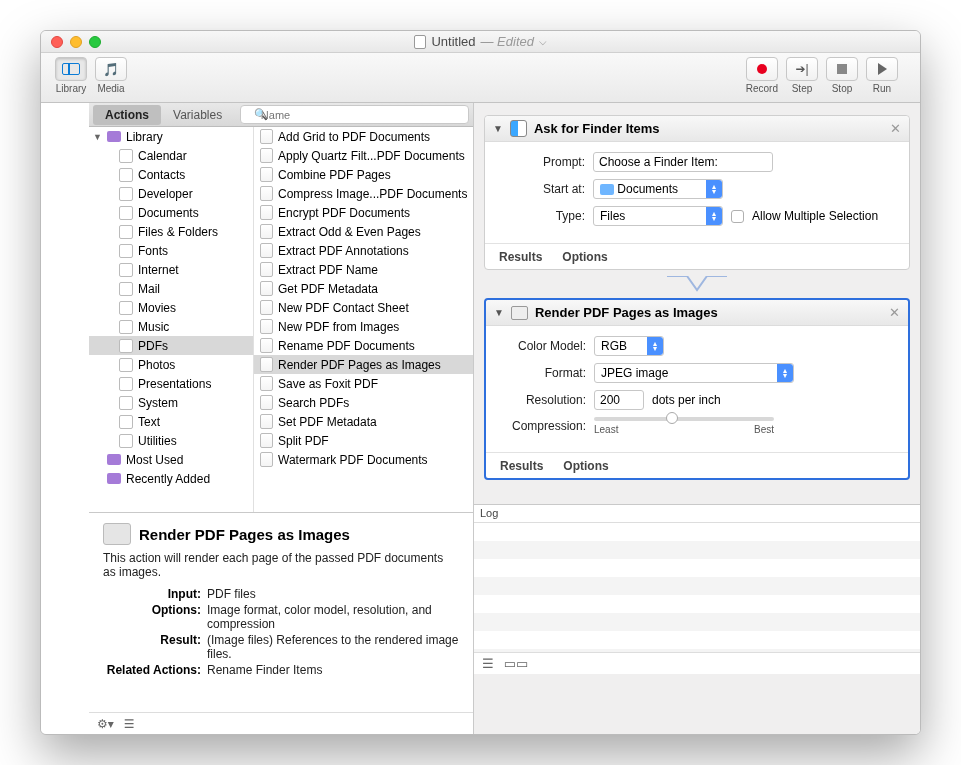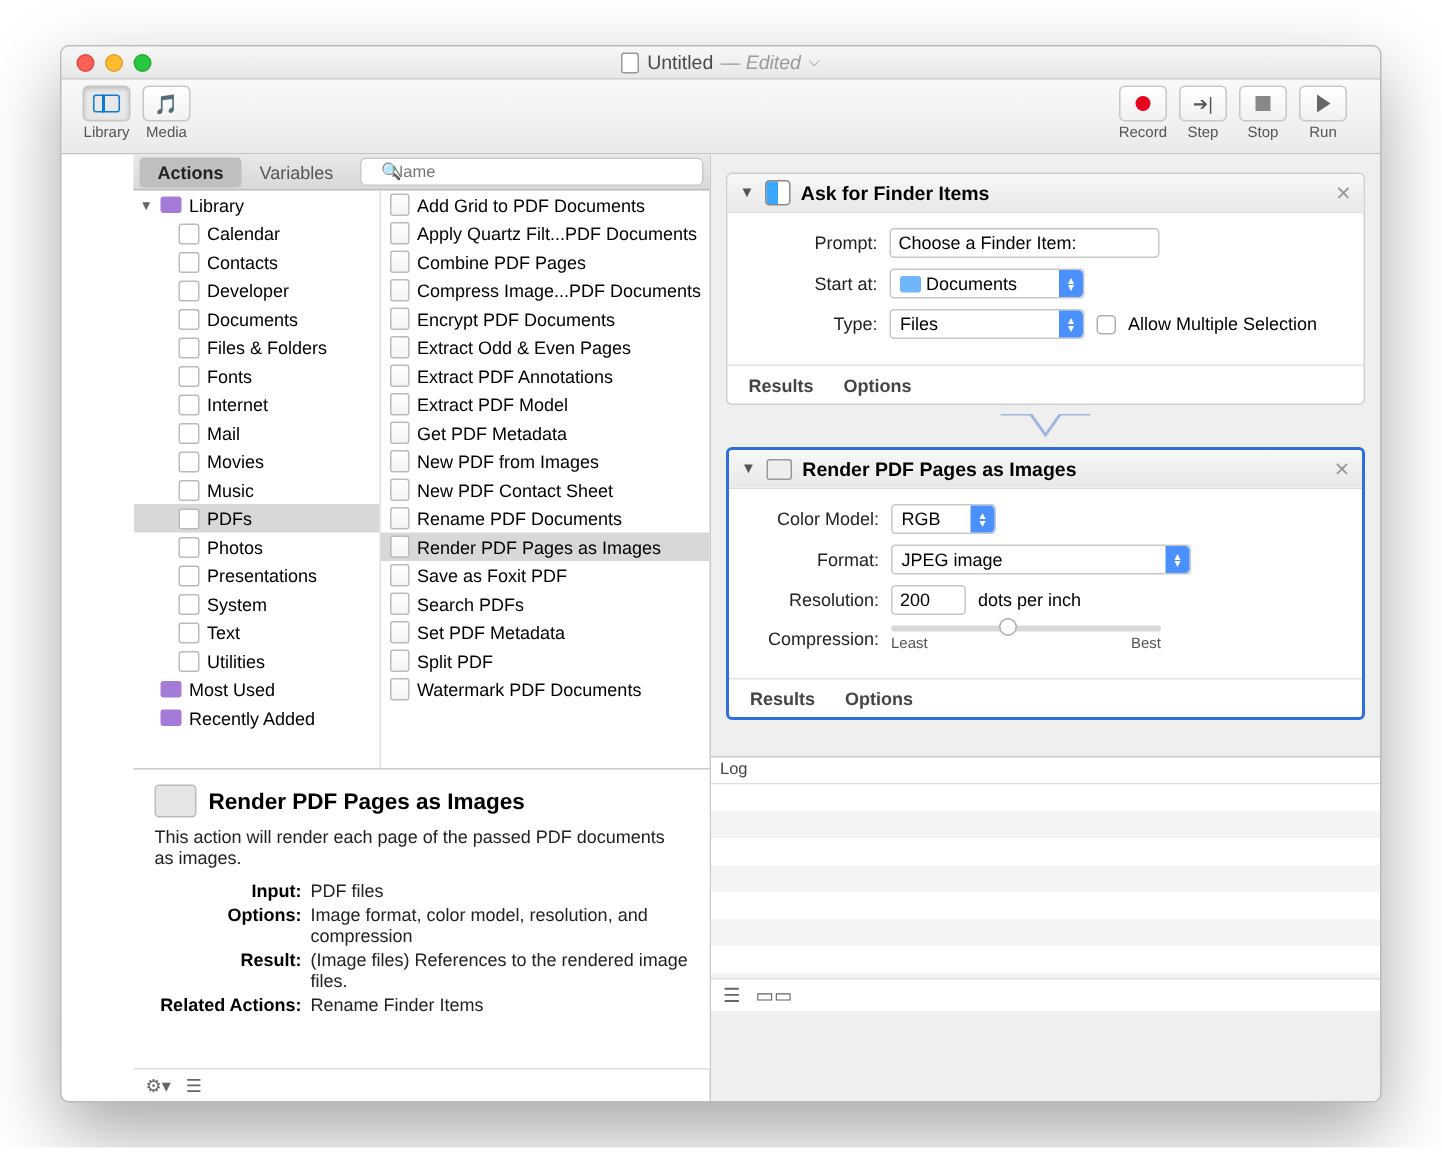--- a/index.html
+++ b/index.html
@@ -360,39 +360,39 @@
             <div class="row">
               <span class="ic">
                 <span class="ic-pdf"></span>
               </span>
               <span class="txt">Extract PDF Annotations</span>
             </div>
             <div class="row">
               <span class="ic">
                 <span class="ic-pdf"></span>
               </span>
-              <span class="txt">Extract PDF Model</span>
+              <span class="txt">Extract PDF Name</span>
             </div>
             <div class="row">
               <span class="ic">
                 <span class="ic-pdf"></span>
               </span>
               <span class="txt">Get PDF Metadata</span>
             </div>
             <div class="row">
               <span class="ic">
                 <span class="ic-pdf"></span>
               </span>
+              <span class="txt">New PDF Contact Sheet</span>
+            </div>
+            <div class="row">
+              <span class="ic">
+                <span class="ic-pdf"></span>
+              </span>
               <span class="txt">New PDF from Images</span>
-            </div>
-            <div class="row">
-              <span class="ic">
-                <span class="ic-pdf"></span>
-              </span>
-              <span class="txt">New PDF Contact Sheet</span>
             </div>
             <div class="row">
               <span class="ic">
                 <span class="ic-pdf"></span>
               </span>
               <span class="txt">Rename PDF Documents</span>
             </div>
             <div class="row sel">
               <span class="ic">
                 <span class="ic-pdf"></span>

